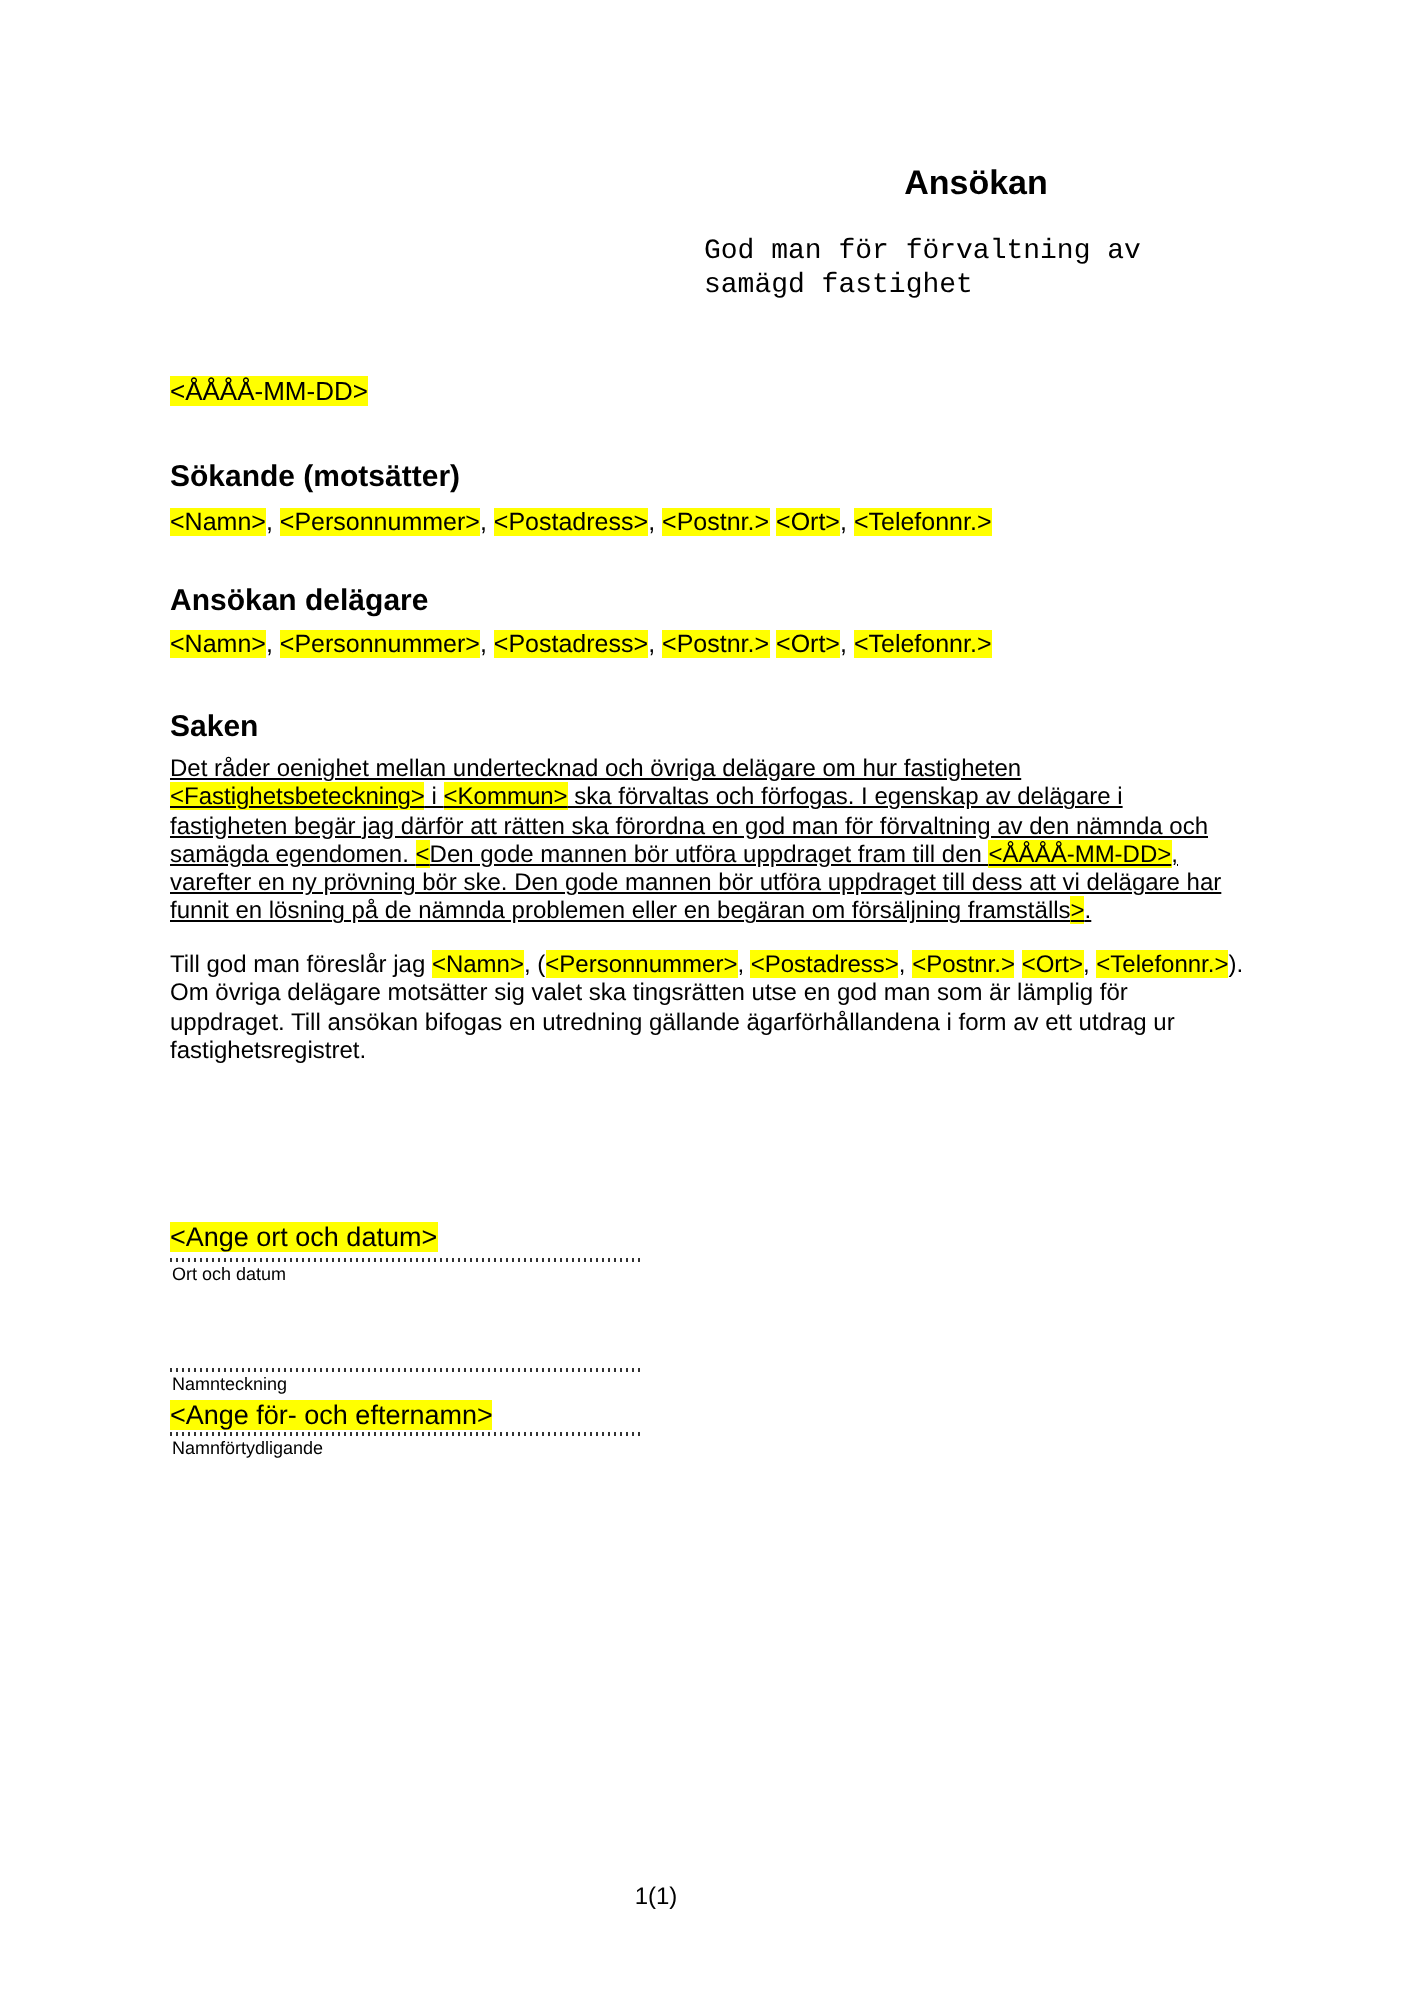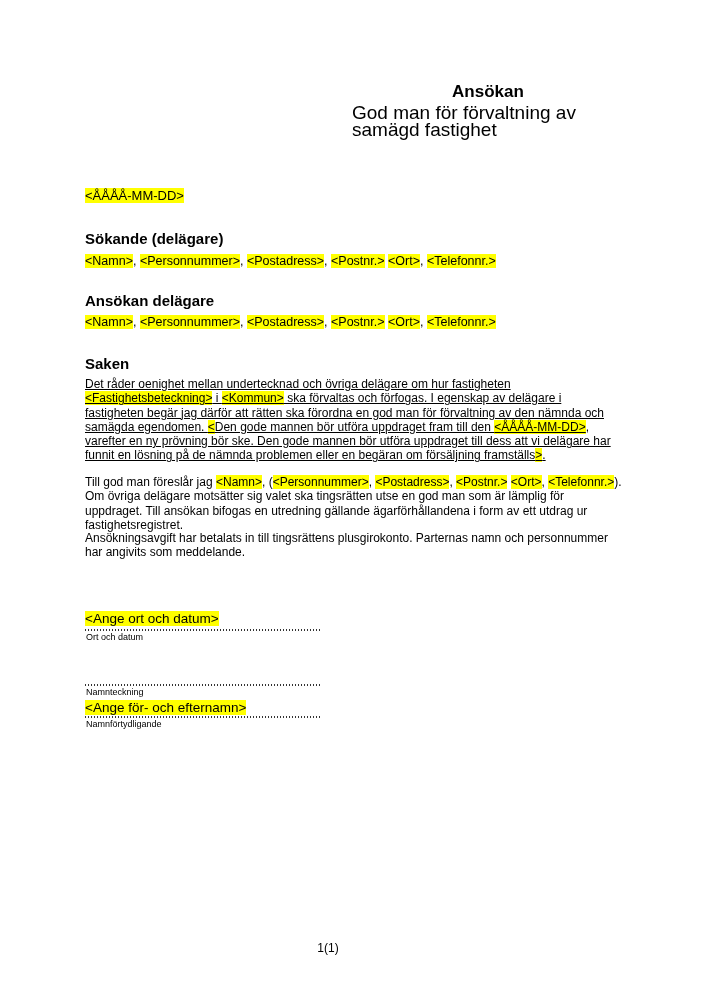--- a/index.html
+++ b/index.html
@@ -13,21 +13,21 @@
     position: relative;
     overflow: hidden;
   }
   .page { position: absolute; inset: 0; background: #ffffff; }
 
   .abs { position: absolute; }
 
   
   .title-block { left: 352px; top: 81px; width: 272px; }
   .doc-title   { font-size: 17px; font-weight: bold; line-height: 21px; text-align: center; }
-  .doc-subtitle{ font-size: 19px; line-height: 17px; margin-top: 2px; }
+  .doc-subtitle{ font-size: 14px; line-height: 17px; margin-top: 16px; font-family: Liberation Mono, monospace; }
 
   
   .hl { background: var(--hl); }
 
   .date-line { left: 85px; top: 188px; font-size: 13px; }
 
   h2.sec-heading { font-size: 15px; font-weight: bold; line-height: 18px; }
   .hd-applicant  { left: 85px; top: 230px; }
   .hd-others     { left: 85px; top: 292px; }
   .hd-matter     { left: 85px; top: 355px; }
@@ -66,30 +66,29 @@
 
   <div class="abs title-block">
     <div class="doc-title">Ansökan</div>
     <div class="doc-subtitle">God man för förvaltning av samägd fastighet</div>
   </div>
 
   <div class="abs date-line">
     <span class="hl">&lt;ÅÅÅÅ-MM-DD&gt;</span>
   </div>
 
-  <h2 class="abs sec-heading hd-applicant">Sökande (delägare)</h2>
+  <h2 class="abs sec-heading hd-applicant">Sökande (motsätter)</h2>
   <div class="abs party-line"><span class="hl">&lt;Namn&gt;</span><span>, </span><span class="hl">&lt;Personnummer&gt;</span><span>, </span><span class="hl">&lt;Postadress&gt;</span><span>, </span><span class="hl">&lt;Postnr.&gt;</span><span> </span><span class="hl">&lt;Ort&gt;</span><span>, </span><span class="hl">&lt;Telefonnr.&gt;</span></div>
 
   <h2 class="abs sec-heading hd-others">Ansökan delägare</h2>
   <div class="abs party-line others"><span class="hl">&lt;Namn&gt;</span><span>, </span><span class="hl">&lt;Personnummer&gt;</span><span>, </span><span class="hl">&lt;Postadress&gt;</span><span>, </span><span class="hl">&lt;Postnr.&gt;</span><span> </span><span class="hl">&lt;Ort&gt;</span><span>, </span><span class="hl">&lt;Telefonnr.&gt;</span></div>
 
   <h2 class="abs sec-heading hd-matter">Saken</h2>
   <p class="abs body-par par1"><span>Det råder oenighet mellan undertecknad och övriga delägare om hur fastigheten </span><span class="hl">&lt;Fastighetsbeteckning&gt;</span><span> i </span><span class="hl">&lt;Kommun&gt;</span><span> ska förvaltas och förfogas. I egenskap av delägare i fastigheten begär jag därför att rätten ska förordna en god man för förvaltning av den nämnda och samägda egendomen. </span><span class="hl">&lt;</span><span>Den gode mannen bör utföra uppdraget fram till den </span><span class="hl">&lt;ÅÅÅÅ-MM-DD&gt;</span><span>, varefter en ny prövning bör ske. Den gode mannen bör utföra uppdraget till dess att vi delägare har funnit en lösning på de nämnda problemen eller en begäran om försäljning framställs</span><span class="hl">&gt;</span><span>.</span></p>
   <p class="abs body-par par2"><span>Till god man föreslår jag </span><span class="hl">&lt;Namn&gt;</span><span>, (</span><span class="hl">&lt;Personnummer&gt;</span><span>, </span><span class="hl">&lt;Postadress&gt;</span><span>, </span><span class="hl">&lt;Postnr.&gt;</span><span> </span><span class="hl">&lt;Ort&gt;</span><span>, </span><span class="hl">&lt;Telefonnr.&gt;</span><span>). Om övriga delägare motsätter sig valet ska tingsrätten utse en god man som är lämplig för uppdraget. Till ansökan bifogas en utredning gällande ägarförhållandena i form av ett utdrag ur fastighetsregistret.</span></p>
-  <p class="abs body-par par3">Ansökningsavgift har betalats in till tingsrättens plusgirokonto. Parternas namn och personnummer har angivits som meddelande.</p>
 
   <h2 class="abs sec-heading hd-signature">Underskrift</h2>
 
   <div class="abs sig-ph sig-ph-1">
     <span class="hl">&lt;Ange ort och datum&gt;</span>
   </div>
   <div class="abs dotline dl-1"></div>
   <div class="abs sig-label lb-1">Ort och datum</div>
 
   <div class="abs dotline dl-2"></div>

